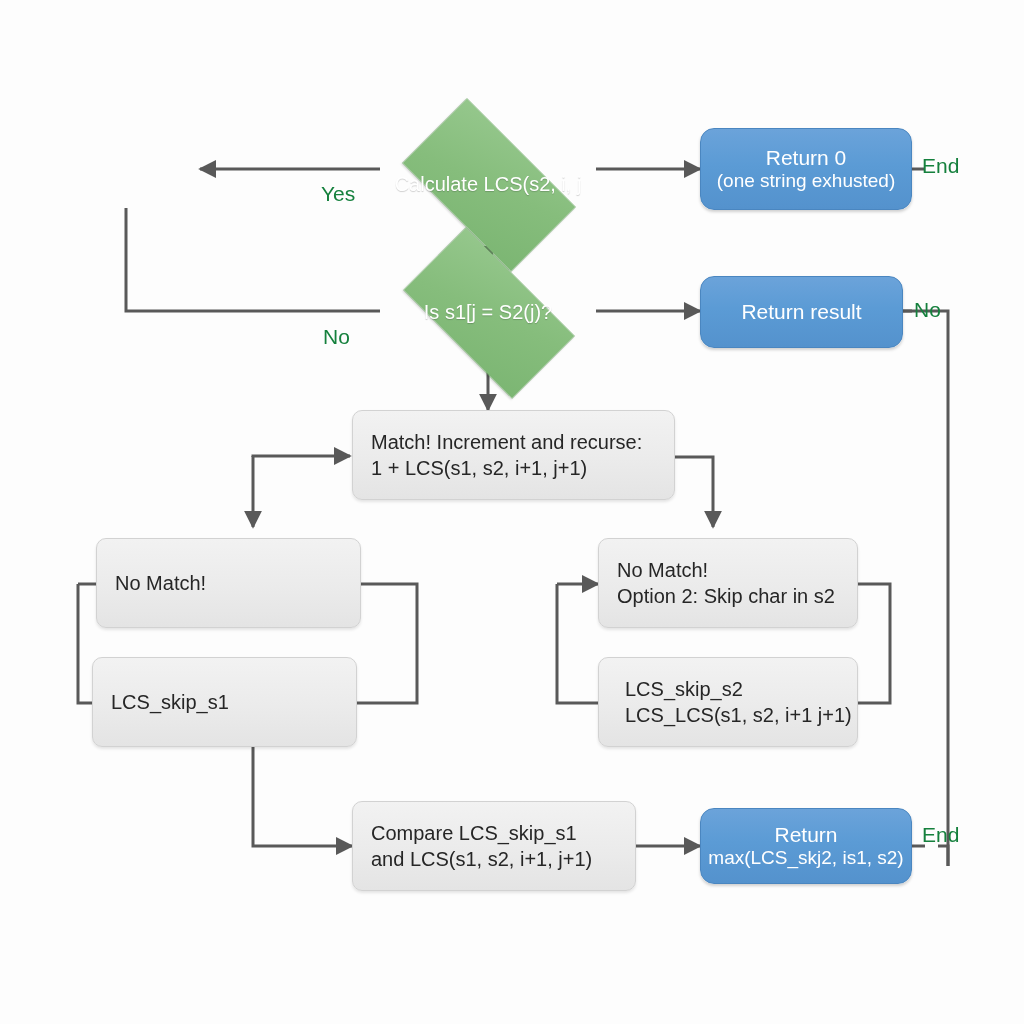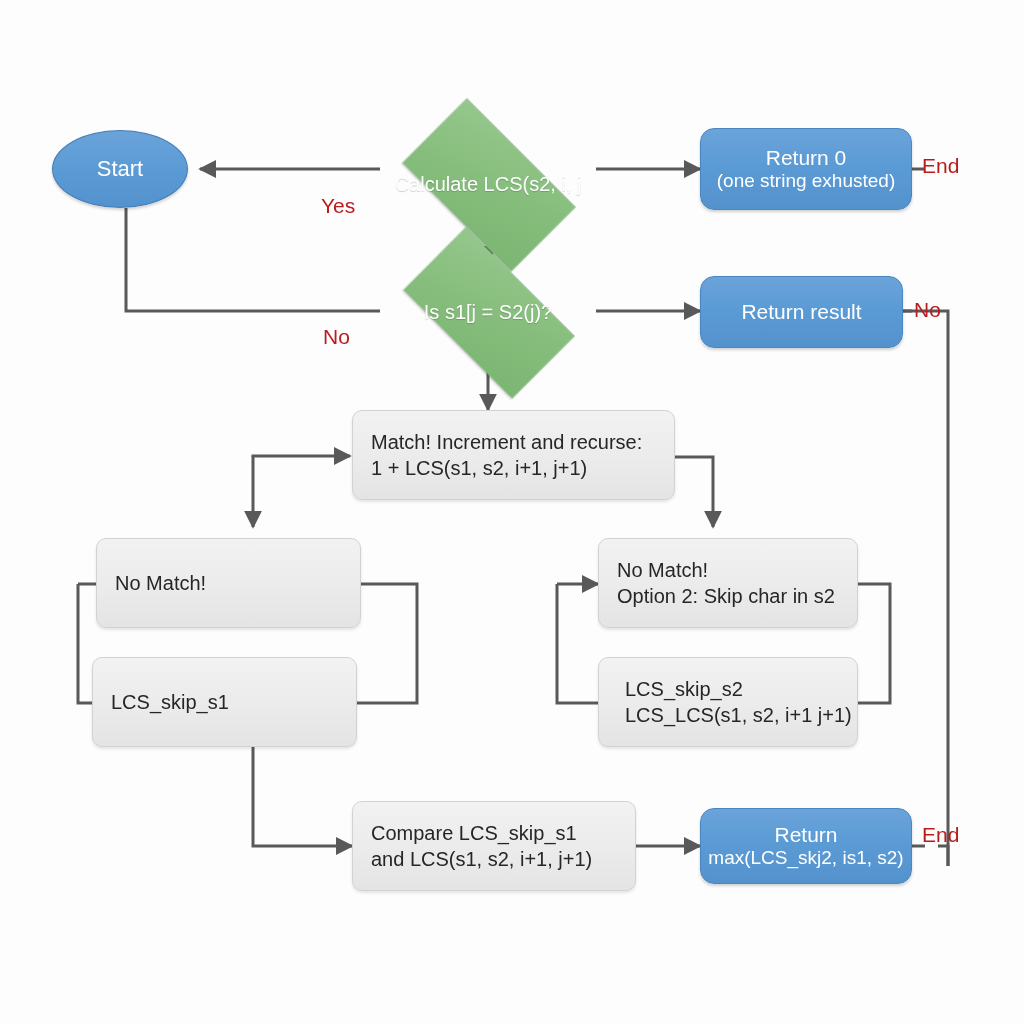--- a/index.html
+++ b/index.html
@@ -101,21 +101,21 @@
     padding: 0 18px;
     align-items: flex-start;
     text-align: left;
     box-shadow: 0 2px 3px rgba(0,0,0,0.10);
   }
   .grey .line { line-height: 1.32; }
 
   
   .edge-label {
     position: absolute;
-    color: #b91c1c;
+    color: #15803d;
     font-size: 21px;
     z-index: 4;
     white-space: nowrap;
   }
 </style>
 </head>
 <body>
 
 <div id="canvas">
 
@@ -160,23 +160,20 @@
       <path d="M 903 311 L 948 311 L 948 866"></path>
       <path d="M 903 311 L 912 311"></path>
 
       <path d="M 912 169 L 925 169"></path>
 
       <path d="M 912 846 L 925 846"></path>
       <path d="M 948 866 L 948 846 L 938 846"></path>
     </g>
   </svg>
 
-  <div class="node ellipse" style="left:52px; top:130px; width:136px; height:78px;">
-    <span class="line">Start</span>
-  </div>
 
   <div class="node diamond" style="left:380px; top:120px; width:216px; height:128px;">
     <div class="dshape"></div>
     <span class="dlabel">Calculate LCS(s2, i, j</span>
   </div>
 
   <div class="node diamond" style="left:380px; top:250px; width:216px; height:124px;">
     <div class="dshape"></div>
     <span class="dlabel">Is s1[j = S2(j)?</span>
   </div>
@@ -216,21 +213,21 @@
   <div class="node grey" style="left:352px; top:801px; width:284px; height:90px;">
     <span class="line">Compare LCS_skip_s1</span>
     <span class="line">and LCS(s1, s2, i+1, j+1)</span>
   </div>
 
   <div class="node blue" style="left:700px; top:808px; width:212px; height:76px;text-align:right;">
     <span class="line">Return</span>
     <span class="line sub">max(LCS_skj2, is1, s2)</span>
   </div>
 
-  <span class="edge-label" style="left:321px; top:182px;margin-top:12px;">Yes</span>
+  <span class="edge-label" style="left:321px; top:182px;">Yes</span>
 
   <span class="edge-label" style="left:323px; top:325px;">No</span>
 
   <span class="edge-label" style="left:914px; top:298px;">No</span>
 
   <span class="edge-label" style="left:922px; top:154px;">End</span>
 
   <span class="edge-label" style="left:922px; top:823px;">End</span>
 
 </div>

